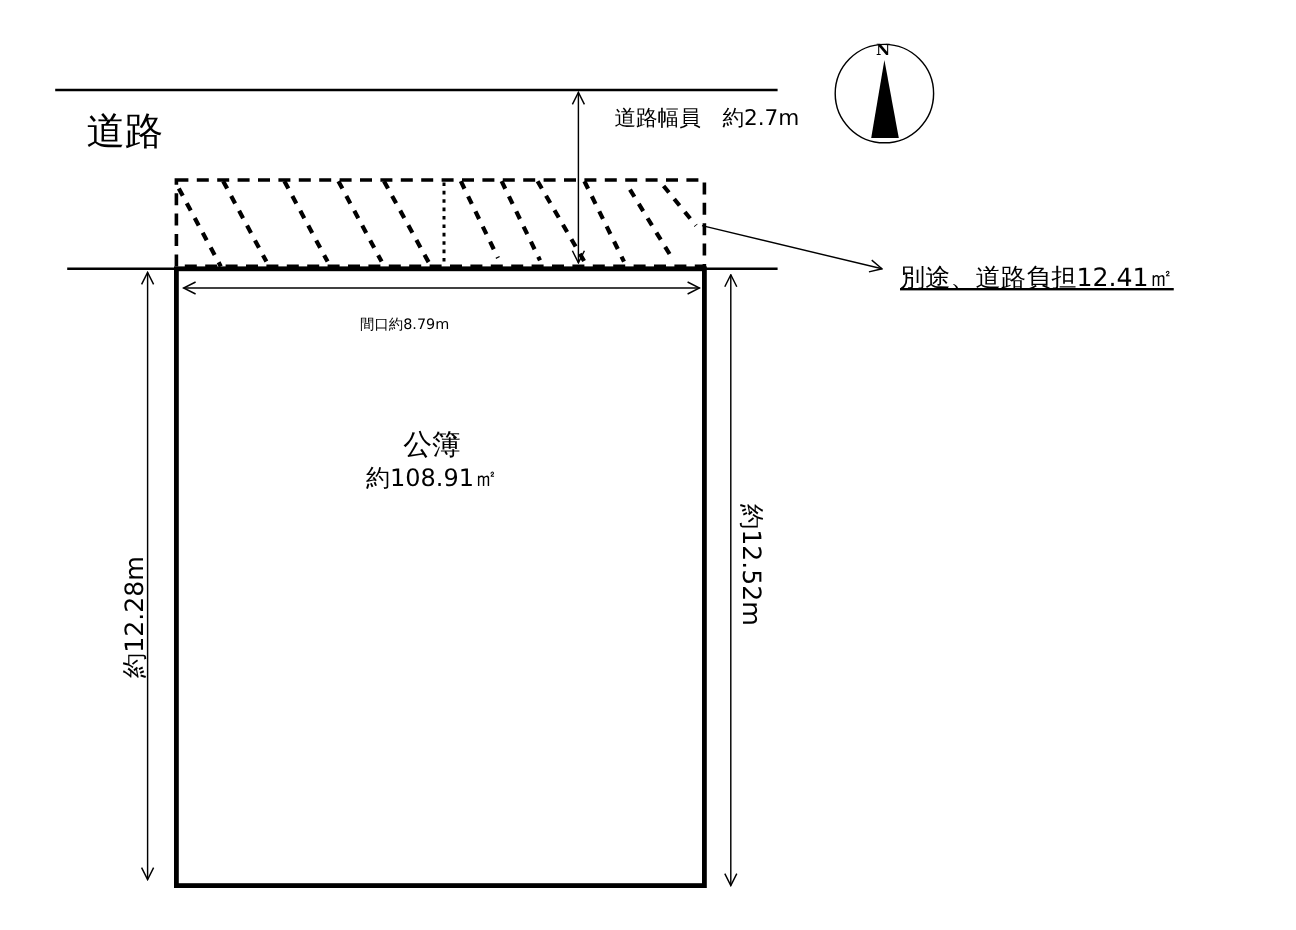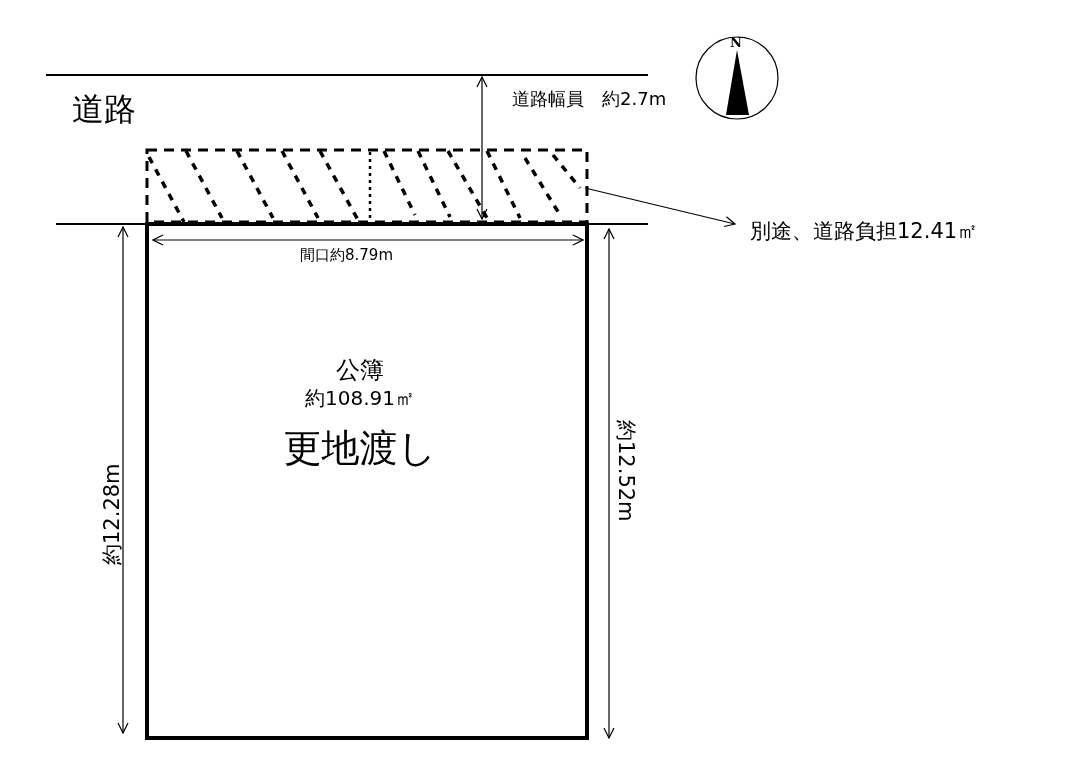--- a/index.html
+++ b/index.html
@@ -2,22 +2,22 @@
 <html><head>
 <meta charset="utf-8">
 <style>
   html, body { margin: 0; padding: 0; background: #ffffff; }
   body { width: 1080px; height: 775px; position: relative; overflow: hidden;
          font-family: "DejaVu Sans", "Liberation Sans", sans-serif; color: #000; }
   #plan { position: absolute; left: 0; top: 0; }
   .lbl { position: absolute; white-space: nowrap; line-height: 1; color: #000; }
   .road-label { left: 72px; top: 93px; font-size: 32px; }
   .width-label { left: 512px; top: 90px; font-size: 18px; }
-  .burden-label { left: 750px; top: 221px; font-size: 21px; }
-  .frontage-label { left: 300px; top: 248px; font-size: 15px; }
+  .burden-label { left: 750px; top: 221px; font-size: 21px; text-decoration: underline; }
+  .frontage-label { left: 300px; top: 264px; font-size: 12px; }
   .center-block { position: absolute; left: 240px; top: 356px; width: 240px; text-align: center; }
   .center-block .l1 { font-size: 24px; line-height: 28px; display:block; }
   .center-block .l2 { font-size: 20px; line-height: 28px; display:block; }
   .center-block .l3 { font-size: 24px; line-height: 28px; display:block; }
   .center-block .l4 { font-size: 38px; line-height: 48px; display:block; margin-top: 12px; }
   .vert-left { position: absolute; left: 98px; top: 565px; font-size: 21px;
                transform-origin: 0 0; transform: rotate(-90deg); white-space: nowrap; }
   .vert-right { position: absolute; left: 640px; top: 420px; font-size: 21px;
                 transform-origin: 0 0; transform: rotate(90deg); white-space: nowrap; }
 </style>
@@ -74,17 +74,16 @@
 <span class="lbl" style="left:730px; top:36px; font-family:'DejaVu Serif','Liberation Serif',serif; font-weight:bold; font-size:13px;">N</span>
 
 <span class="lbl road-label">道路</span>
 <span class="lbl width-label">道路幅員　約2.7m</span>
 <span class="lbl burden-label">別途、道路負担12.41㎡</span>
 <span class="lbl frontage-label">間口約8.79m</span>
 
 <div class="center-block">
   <span class="l1">公簿</span>
   <span class="l2">約108.91㎡</span>
-  <span class="l4">更地渡し</span>
 </div>
 
 <span class="vert-left">約12.28m</span>
 <span class="vert-right">約12.52m</span>
 
 </body></html>

